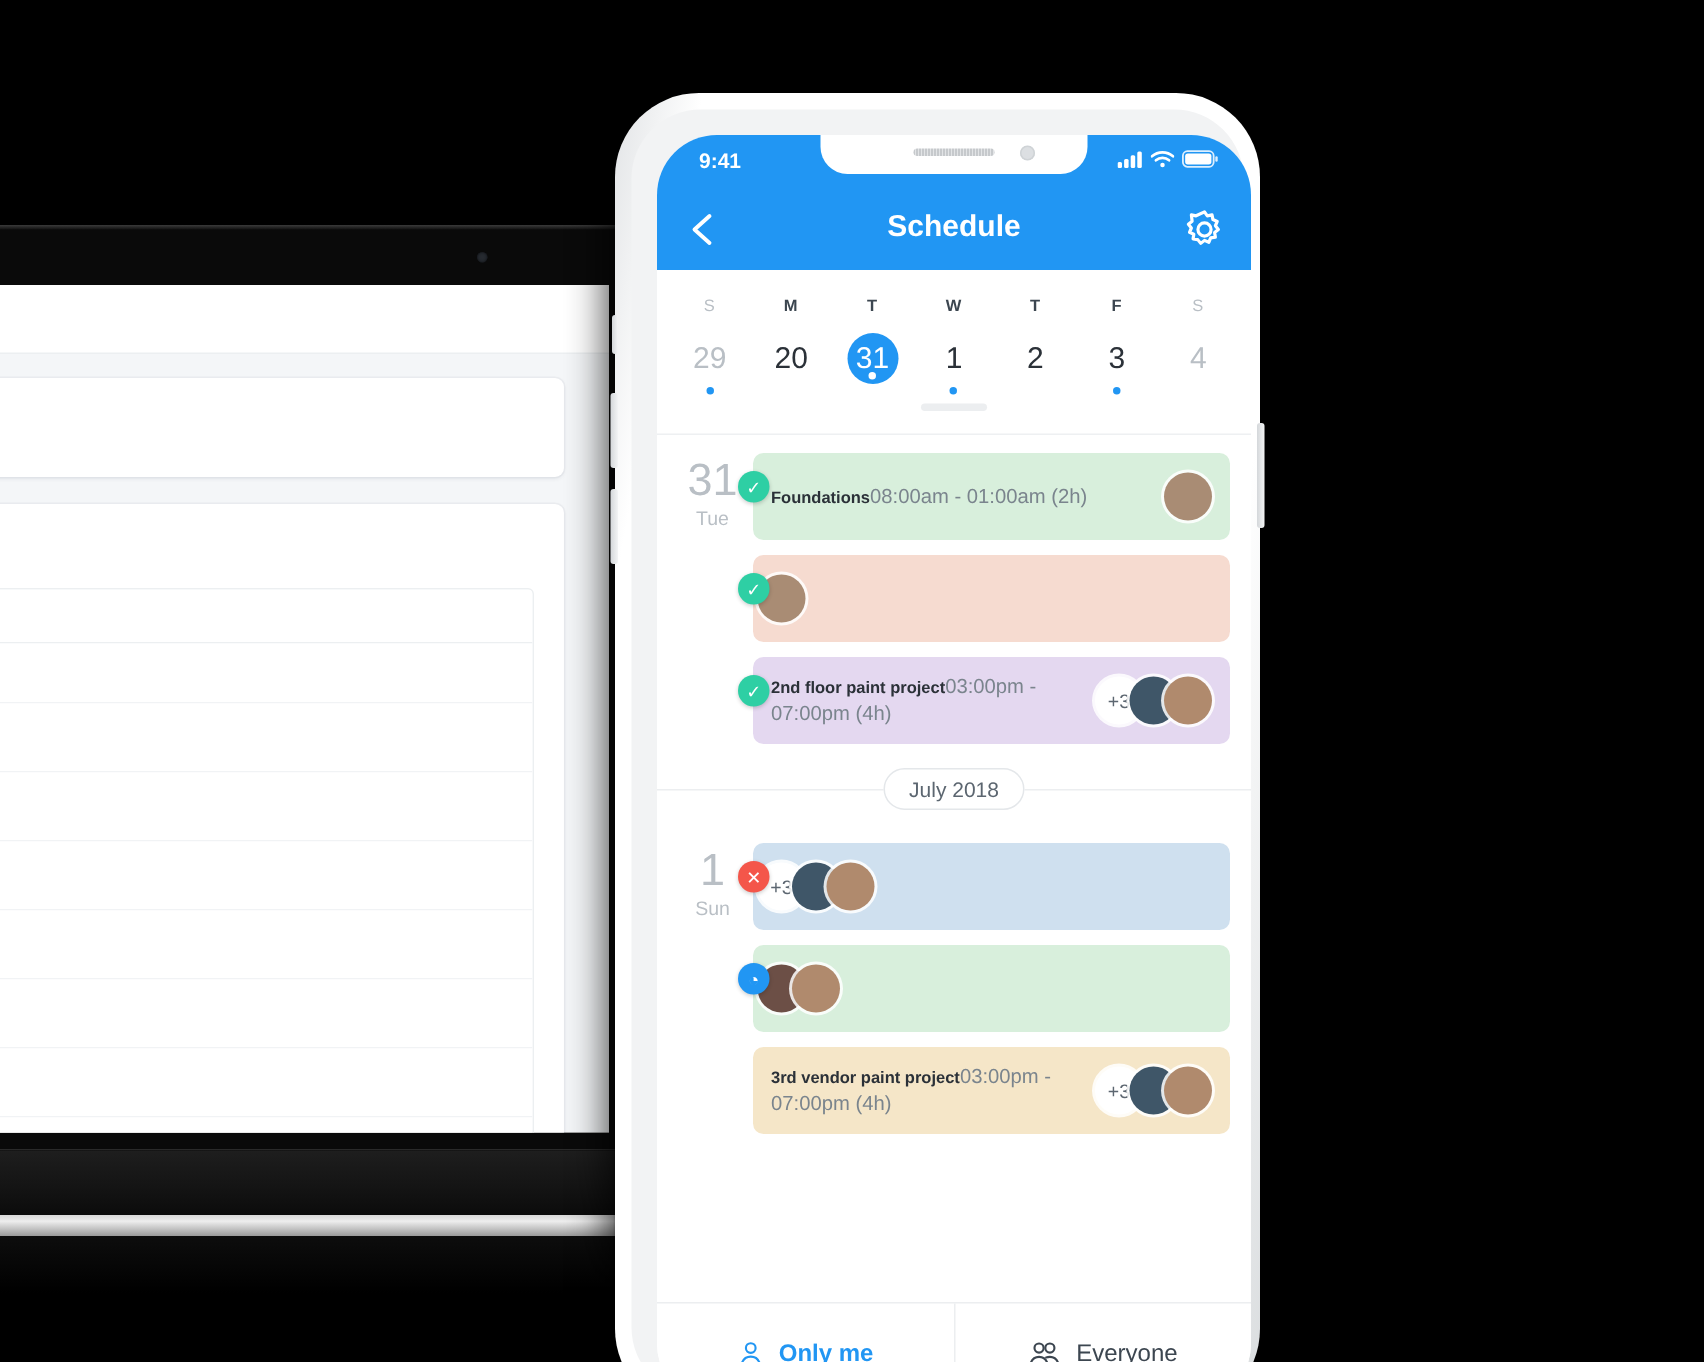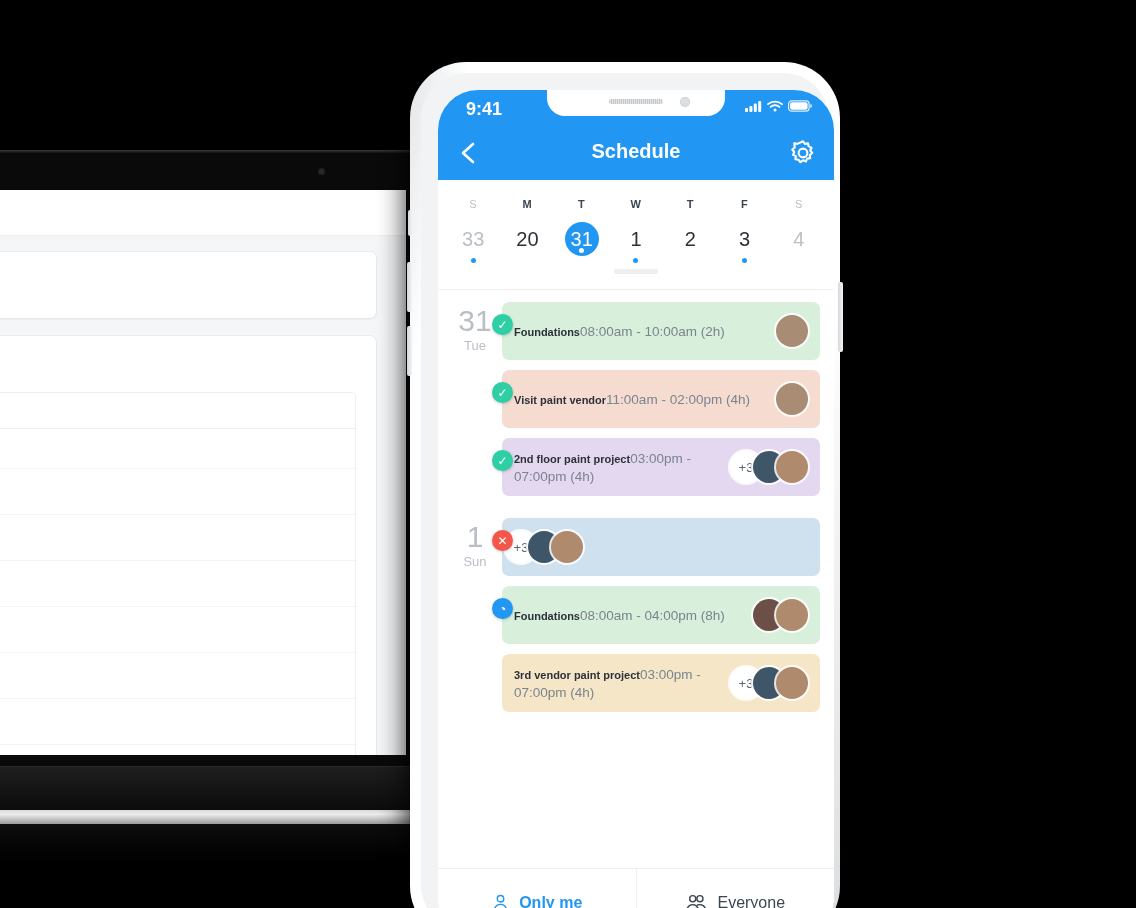--- a/index.html
+++ b/index.html
@@ -90,21 +90,21 @@
   }
   .speaker{ position:absolute; left:50%; transform:translateX(-50%); top:9px;
     width:54px; height:5px; border-radius:3px;
     background:repeating-linear-gradient(90deg,#c6c9cc 0 1px,#e2e4e6 1px 2px); z-index:7;}
   .frontcam{ position:absolute; left:calc(50% + 44px); top:7px; width:10px; height:10px;
     border-radius:50%; background:#dcdfe2; box-shadow:inset 0 0 0 1px #cfd3d6; z-index:7;}
   .btn-side{ position:absolute; background:linear-gradient(90deg,#d4d7da,#f3f4f5);
     border-radius:2px; }
   .statusbar{ position:absolute; left:0; top:0; width:100%; height:36px; background:#2196f3;
     color:#fff; z-index:4; }
-  .st-time{ position:absolute; left:28px; top:9px; font-size:18px; font-weight:bold; }
+  .st-time{ position:absolute; left:28px; top:9px; font-size:14px; font-weight:bold; }
   .st-right{ position:absolute; right:22px; top:10px; display:flex; align-items:center; gap:5px; }
   .navbar{ position:absolute; left:0; top:36px; width:100%; height:54px; background:#2196f3; }
   .nb-title{ position:absolute; left:0; top:14px; width:100%; text-align:center;
     color:#fff; font-size:20px; font-weight:bold; }
   .nb-back{ position:absolute; left:16px; top:12px; width:30px; height:30px; }
   .nb-gear{ position:absolute; right:16px; top:12px; width:30px; height:30px; }
 
   .weekstrip{ position:absolute; left:0; top:90px; width:100%; height:110px; background:#fff;
     border-bottom:1px solid #eef0f2; }
   .wk-days{ display:flex; padding:18px 8px 0; }
@@ -264,80 +264,83 @@
             <div class="nb-gear">
               <svg width="30" height="30" viewBox="0 0 24 24">
                 <path fill="none" stroke="#fff" stroke-width="1.7" stroke-linejoin="round" d="M12 2.6l1.5 2.1 2.5-.5.5 2.5 2.3 1-1 2.3 1.6 2-2 1.6.4 2.5-2.5.4-1 2.3-2.3-1-2 1.6-1.6-2-2.5-.4.4-2.5-2.3-1 1-2.3-1.6-2 2-1.6L5 4.2l2.5.5z"></path>
                 <circle cx="12" cy="12" r="3.5" fill="none" stroke="#fff" stroke-width="1.7"></circle>
               </svg>
             </div>
           </div>
 
           <div class="weekstrip">
             <div class="wk-days" id="week-days">
-                <div class="wk-col"><div class="wk-dow dim">S</div><div class="wk-num dim">33</div><div class="wk-dot"></div></div>
+                <div class="wk-col"><div class="wk-dow dim">S</div><div class="wk-num dim">29</div><div class="wk-dot"></div></div>
                 <div class="wk-col"><div class="wk-dow">M</div><div class="wk-num">20</div><div class="wk-dot blank"></div></div>
                 <div class="wk-col"><div class="wk-dow">T</div><div class="wk-num sel">31</div><div class="wk-dot white"></div></div>
                 <div class="wk-col"><div class="wk-dow">W</div><div class="wk-num">1</div><div class="wk-dot"></div></div>
                 <div class="wk-col"><div class="wk-dow">T</div><div class="wk-num">2</div><div class="wk-dot blank"></div></div>
                 <div class="wk-col"><div class="wk-dow">F</div><div class="wk-num">3</div><div class="wk-dot"></div></div>
                 <div class="wk-col"><div class="wk-dow dim">S</div><div class="wk-num dim">4</div><div class="wk-dot blank"></div></div>
               </div>
             <div class="grabber"></div>
           </div>
 
           <div class="agenda" id="agenda">
               <div class="daygroup">
                 <div class="daycol">
                   <div class="day-num">31</div>
                   <div class="day-dow">Tue</div>
                 </div>
                 <div class="evcol">
                   <div class="event" style="background: rgb(216, 239, 220);">
                     <span class="ev-status" style="background:#2ecfa4">✓</span>
-                    <span class="ev-text"><span class="ev-title">Foundations</span><span class="ev-time">08:00am - 10:00am (2h)</span></span>
+                    <span class="ev-text"><span class="ev-title">Foundations</span><span class="ev-time">08:00am - 01:00am (2h)</span></span>
                     <span class="avatars">
                       <span class="av" style="background:#a98c74"></span>
                     </span>
                   </div>
                   <div class="event" style="background: rgb(246, 219, 208);">
                     <span class="ev-status" style="background:#2ecfa4">✓</span>
-                    <span class="ev-text"><span class="ev-title">Visit paint vendor</span><span class="ev-time">11:00am - 02:00pm (4h)</span></span>
                     <span class="avatars">
                       <span class="av" style="background:#a98c74"></span>
                     </span>
                   </div>
                   <div class="event" style="background: rgb(228, 216, 240);">
                     <span class="ev-status" style="background:#2ecfa4">✓</span>
                     <span class="ev-text"><span class="ev-title">2nd floor paint project</span><span class="ev-time">03:00pm - 07:00pm (4h)</span></span>
                     <span class="avatars">
                       <span class="av plus">+3</span>
                       <span class="av" style="background:#3f5668"></span>
                       <span class="av" style="background:#b08a6d"></span>
                     </span>
                   </div>
                 </div>
+              </div>
+              <div class="month-sep">
+                <div class="month-line"></div>
+                <div class="month-pill">July 2018</div>
+                <div class="month-line"></div>
               </div>
               <div class="daygroup">
                 <div class="daycol">
                   <div class="day-num">1</div>
                   <div class="day-dow">Sun</div>
                 </div>
                 <div class="evcol">
                   <div class="event" style="background: rgb(207, 224, 239);">
                     <span class="ev-status" style="background:#f4564a">✕</span>
                     <span class="avatars">
                       <span class="av plus">+3</span>
                       <span class="av" style="background:#3f5668"></span>
                       <span class="av" style="background:#b08a6d"></span>
                     </span>
                   </div>
                   <div class="event" style="background: rgb(216, 239, 220);">
                     <span class="ev-status" style="background:#2196f3">◔</span>
-                    <span class="ev-text"><span class="ev-title">Foundations</span><span class="ev-time">08:00am - 04:00pm (8h)</span></span>
                     <span class="avatars">
                       <span class="av" style="background:#6c4f46"></span>
                       <span class="av" style="background:#b08a6d"></span>
                     </span>
                   </div>
                   <div class="event" style="background: rgb(245, 230, 200);">
                     <span class="ev-text"><span class="ev-title">3rd vendor paint project</span><span class="ev-time">03:00pm - 07:00pm (4h)</span></span>
                     <span class="avatars">
                       <span class="av plus">+3</span>
                       <span class="av" style="background:#3f5668"></span>

